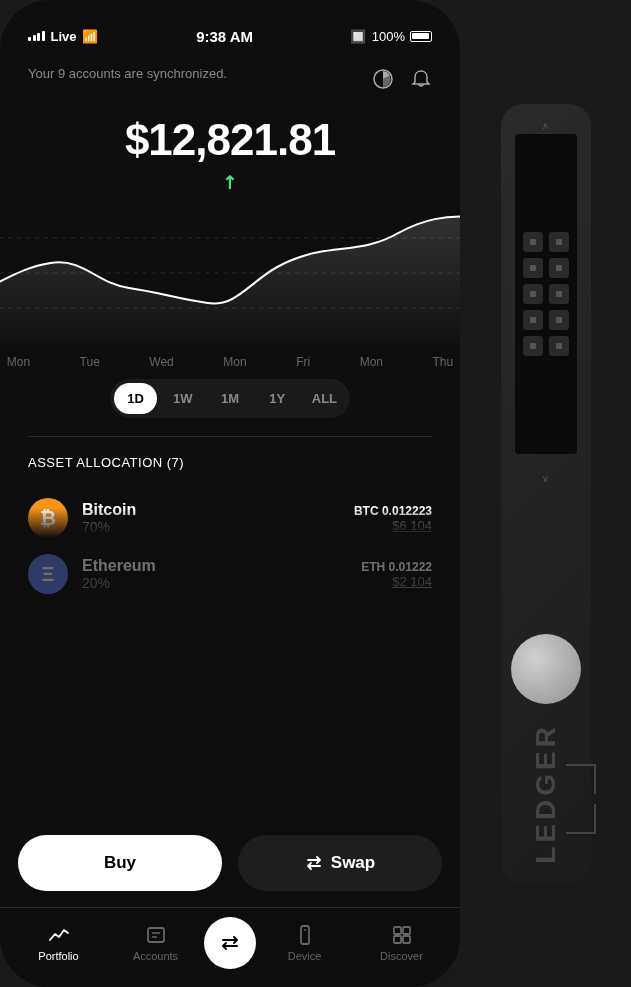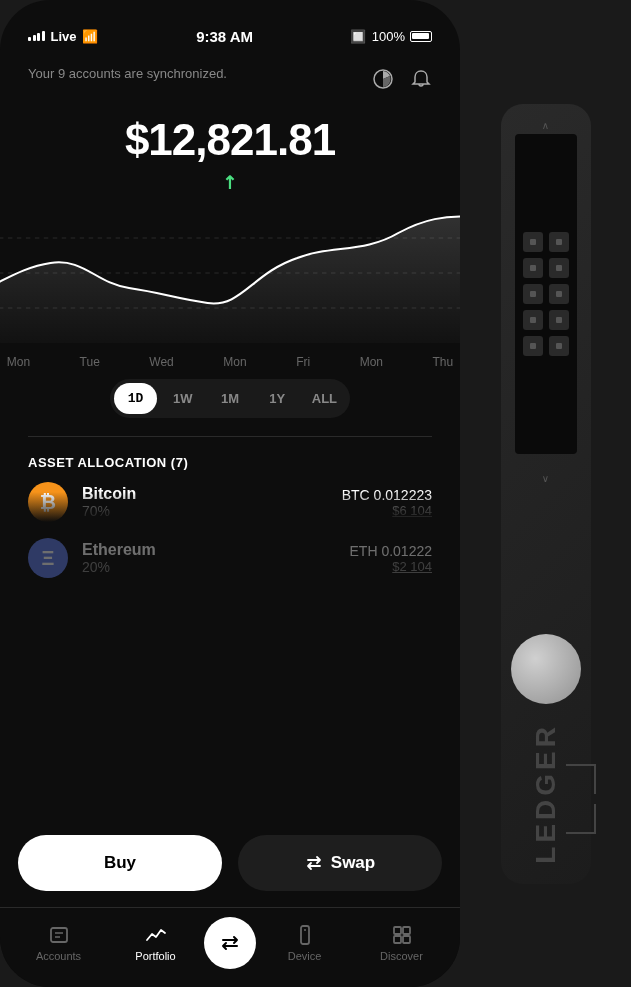--- a/index.html
+++ b/index.html
@@ -161,40 +161,39 @@
       padding: 8px 0;
       border-radius: 20px;
       font-size: 13px;
       font-weight: 600;
       cursor: pointer;
       color: #888;
     }
     .period-btn.active {
       background: #fff;
       color: #000;
-      font-family: Liberation Mono, monospace;
     }
 
     
     .divider {
       height: 1px;
       background: #2a2a2a;
       margin: 20px 0;
     }
 
     
     .asset-section {
       padding: 0;
     }
     .asset-title {
       color: #fff;
       font-size: 13px;
-      font-weight: 700;
+      font-weight: 400;
       letter-spacing: 0.5px;
-      margin-bottom: 12px;
+      margin-bottom: 28px;
     }
 
     .asset-item {
       display: flex;
       align-items: center;
       justify-content: space-between;
       margin-bottom: 16px;
     }
     .asset-left {
       display: flex;
@@ -220,22 +219,22 @@
     }
     .asset-pct {
       color: #888;
       font-size: 14px;
     }
     .asset-right {
       text-align: right;
     }
     .asset-amount {
       color: #fff;
-      font-size: 14px;
-      font-weight: 400;
+      font-size: 12px;
+      font-weight: 700;
     }
     .asset-usd {
       color: #888;
       font-size: 13px;
       text-decoration: underline;
     }
 
     
     .asset-fade {
       position: relative;
@@ -573,34 +572,34 @@
     <button class="action-btn">
       <svg width="18" height="18" viewBox="0 0 18 18" fill="none">
         <path d="M3 6 L15 6 M12 3 L15 6 L12 9" stroke="#fff" stroke-width="1.8" stroke-linecap="round" stroke-linejoin="round"></path>
         <path d="M15 12 L3 12 M6 9 L3 12 L6 15" stroke="#fff" stroke-width="1.8" stroke-linecap="round" stroke-linejoin="round"></path>
       </svg>
       <span>Swap</span>
     </button>
   </div>
 
   <div class="bottom-nav">
+    <div class="nav-item active">
+      <svg width="22" height="22" viewBox="0 0 22 22" fill="none" class="nav-icon">
+        <polyline points="2,16 7,10 11,13 16,6 20,9" stroke="#fff" stroke-width="1.8" fill="none" stroke-linecap="round" stroke-linejoin="round"></polyline>
+      </svg>
+      <span class="nav-label">Portfolio</span>
+    </div>
+
     <div class="nav-item">
       <svg width="22" height="22" viewBox="0 0 22 22" fill="none" class="nav-icon">
         <rect x="3" y="4" width="16" height="14" rx="2" stroke="#666" stroke-width="1.8"></rect>
         <line x1="7" y1="9" x2="15" y2="9" stroke="#666" stroke-width="1.5"></line>
         <line x1="7" y1="13" x2="12" y2="13" stroke="#666" stroke-width="1.5"></line>
       </svg>
       <span class="nav-label">Accounts</span>
-    </div>
-
-    <div class="nav-item active">
-      <svg width="22" height="22" viewBox="0 0 22 22" fill="none" class="nav-icon">
-        <polyline points="2,16 7,10 11,13 16,6 20,9" stroke="#fff" stroke-width="1.8" fill="none" stroke-linecap="round" stroke-linejoin="round"></polyline>
-      </svg>
-      <span class="nav-label">Portfolio</span>
     </div>
 
     <div class="nav-center-btn">
       <svg width="22" height="22" viewBox="0 0 22 22" fill="none">
         <path d="M4 8 L18 8 M15 5 L18 8 L15 11" stroke="#000" stroke-width="2" stroke-linecap="round" stroke-linejoin="round"></path>
         <path d="M18 14 L4 14 M7 11 L4 14 L7 17" stroke="#000" stroke-width="2" stroke-linecap="round" stroke-linejoin="round"></path>
       </svg>
     </div>
 
     <div class="nav-item">

